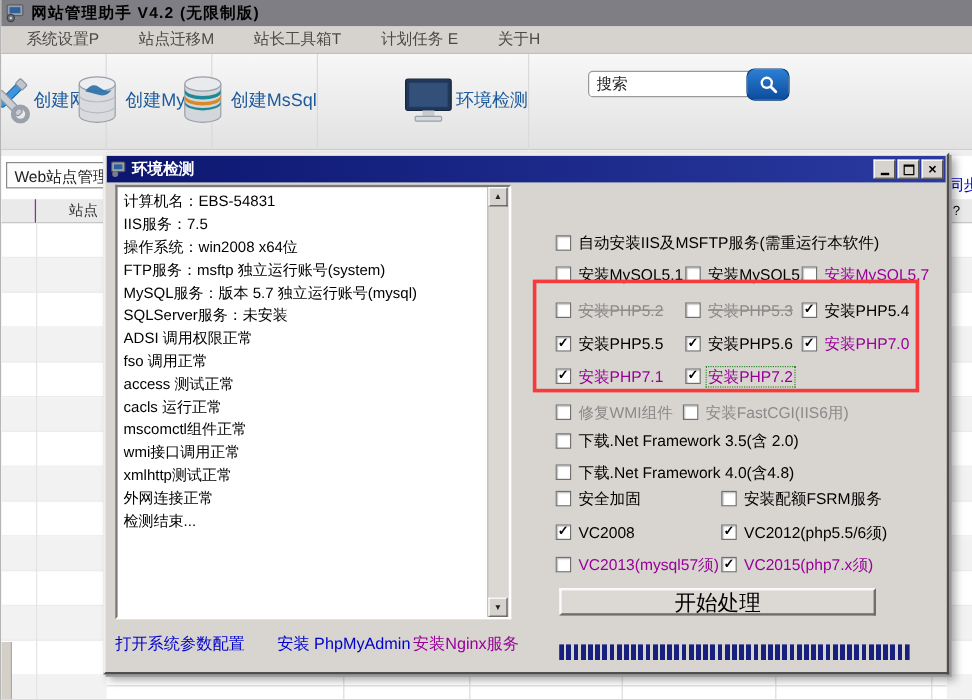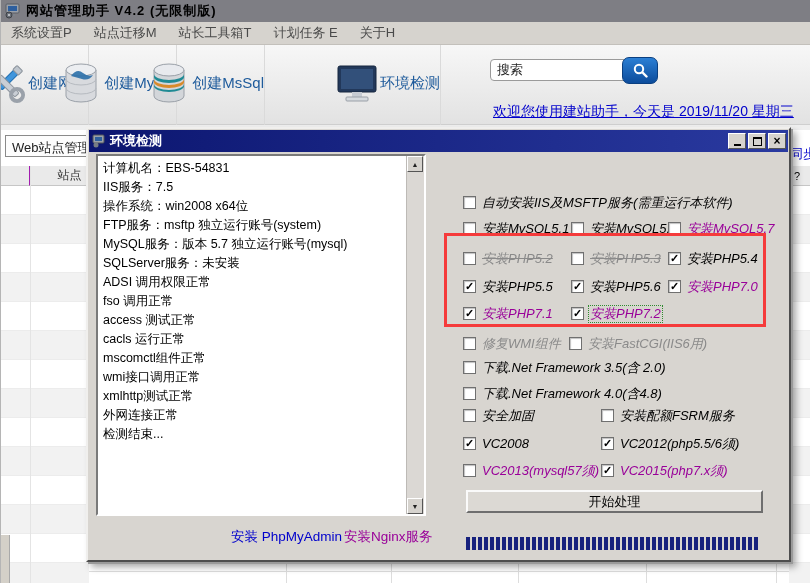--- a/index.html
+++ b/index.html
@@ -4,21 +4,21 @@
 <style>
   html,body{margin:0;padding:0;background:#c0c0c0;}
   #screen{position:relative;width:810px;height:583px;background:#efefef;overflow:hidden;
           font-family:"Liberation Sans",sans-serif;border-left:1px solid #b5b5b5;box-sizing:border-box;}
   
   #titlebar{position:absolute;left:0;top:0;width:810px;height:22px;background:#7e7e84;
             display:flex;align-items:center;padding-left:4px;box-sizing:border-box;}
   #titlebar .t-text{color:#000;font-weight:bold;font-size:13px;margin-left:5px;letter-spacing:1px;}
   #menubar{position:absolute;left:0;top:22px;width:810px;height:23px;background:#d6d3ce;
            display:flex;align-items:center;font-size:13px;color:#4a4a4a;border-bottom:1px solid #c3c0bb;box-sizing:border-box;}
-  .menu-item{margin-left:8px;padding:2px 12px 2px 2px;cursor:default;}
+  .menu-item{margin-left:19px;padding:2px 12px 2px 2px;cursor:default;}
   #toolbar{position:absolute;left:0;top:45px;width:810px;height:80px;
            background:linear-gradient(#f7f7f7,#e2e2e2);border-bottom:1px solid #cfcfcf;box-sizing:border-box;}
   .tb-btn{position:absolute;top:0;height:80px;width:88px;display:flex;flex-direction:row;
           align-items:center;justify-content:flex-end;padding-bottom:3px;box-sizing:border-box;
           border-right:1px solid #dadada;cursor:pointer;}
   .tb-btn .ico{width:48px;height:48px;display:flex;align-items:center;justify-content:center;margin-bottom:2px;}
   .tb-btn .lbl{font-size:15px;color:var(--toolbar-label,#1d5a9b);white-space:nowrap;}
   #search-input{position:absolute;left:489px;top:59px;width:128px;height:20px;border:1px solid #9a9a9a;
                 border-radius:4px 0 0 4px;padding:0 6px;font-size:13px;color:#222;background:#fff;font-family:inherit;}
   #search-btn{position:absolute;left:621px;top:57px;width:34px;height:25px;border:1px solid #0a3f80;border-radius:7px;
@@ -84,32 +84,32 @@
   .opt-row{position:absolute;left:0;width:100%;height:16px;}
   .opt-cell{position:absolute;display:flex;align-items:flex-start;cursor:pointer;}
   .cell0{left:4px;}
   .lay-triple .cell1,.lay-single .cell1{left:112px;}
   .lay-triple .cell2{left:209px;}
   .lay-double .cell1{left:110px;}
   .lay-wide .cell1{left:142px;}
   .cb{width:13px;height:13px;background:#fff;border:1px solid #707070;box-sizing:border-box;flex:none;
       box-shadow:inset 1px 1px 1px rgba(0,0,0,.25);font-size:11px;line-height:10px;text-align:center;color:#000;}
   .cb.checked{font-weight:bold;}
-  .cb-label{font-size:13px;margin-left:6px;white-space:nowrap;line-height:14px;font-style:italic;}
+  .cb-label{font-size:13px;margin-left:6px;white-space:nowrap;line-height:14px;}
   .st-normal{color:#000;}
   .st-purple{color:var(--purple,#990099);}
   .st-disabled{color:#8a8a8a;}
   .st-disabled-strike{color:#8a8a8a;text-decoration:line-through;}
   .focused{outline:1px dotted #2f8a2f;outline-offset:1px;}
   .wrap{white-space:normal;max-width:116px;line-height:13px;}
   #red-annotation{position:absolute;left:356px;top:104px;width:322px;height:94px;
                   border:3px solid var(--annotation-red,#f53b3b);box-sizing:border-box;pointer-events:none;z-index:6;}
-  #start-btn{position:absolute;left:378px;top:361px;width:297px;height:23px;background:#dcd9d4;
+  #start-btn{position:absolute;left:378px;top:361px;width:264px;height:23px;background:#dcd9d4;
              border:2px solid;border-color:#fafafa #6e6e6e #6e6e6e #fafafa;box-sizing:border-box;
-             font-size:13px;color:#000;display:flex;align-items:center;justify-content:center;cursor:pointer;}
+             font-size:18px;color:#000;display:flex;align-items:center;justify-content:center;cursor:pointer;}
   #progress-bar{position:absolute;left:378px;top:408px;width:292px;height:13px;
                 background:repeating-linear-gradient(90deg,var(--progress,#17217d) 0 4px,transparent 4px 6px);}
 </style>
 </head>
 <body>
 
 <div id="screen">
 
   <div id="titlebar">
     <svg width="16" height="16" viewBox="0 0 16 16">
@@ -183,21 +183,20 @@
   </div>
 
   <input id="search-input" value="搜索" style="">
   <div id="search-btn">
     <svg width="15" height="15" viewBox="0 0 15 15">
       <circle cx="6" cy="6" r="4.2" fill="none" stroke="#fff" stroke-width="2"></circle>
       <line x1="9.5" y1="9.5" x2="13.5" y2="13.5" stroke="#fff" stroke-width="2.4" stroke-linecap="round"></line>
     </svg>
   </div>
 
-  <span id="welcome">欢迎您使用建站助手，今天是 2019/11/20 星期三</span>
 
   <div id="bg-left">
     <div id="bg-tab">Web站点管理</div>
     <div class="bg-header">
       <div class="hcell c0"></div>
       <div class="hcell c1">站点</div>
     </div>
     <div class="bg-rows" id="left-rows">
         <div class="bg-row"></div>
         <div class="bg-row alt"></div>
@@ -284,20 +283,21 @@
 wmi接口调用正常
 xmlhttp测试正常
 外网连接正常
 检测结束...</div>
       <div id="sys-scrollbar">
         <div class="sb-arrow sb-up">▲</div>
         <div class="sb-arrow sb-down">▼</div>
       </div>
     </div>
 
+    <span class="dlg-link link-blue" style="left:8px">打开系统参数配置</span>
     <span class="dlg-link link-blue" style="left:143px">安装 PhpMyAdmin</span>
     <span class="dlg-link link-purple" style="left:256px">安装Nginx服务</span>
 
     <div id="opt-rows">
         <div class="opt-row lay-single" style="top: 67px;">
           <span class="opt-cell cell0">
             <span class="cb"></span>
             <span class="cb-label st-normal">自动安装IIS及MSFTP服务(需重运行本软件)</span>
           </span>
         </div>

